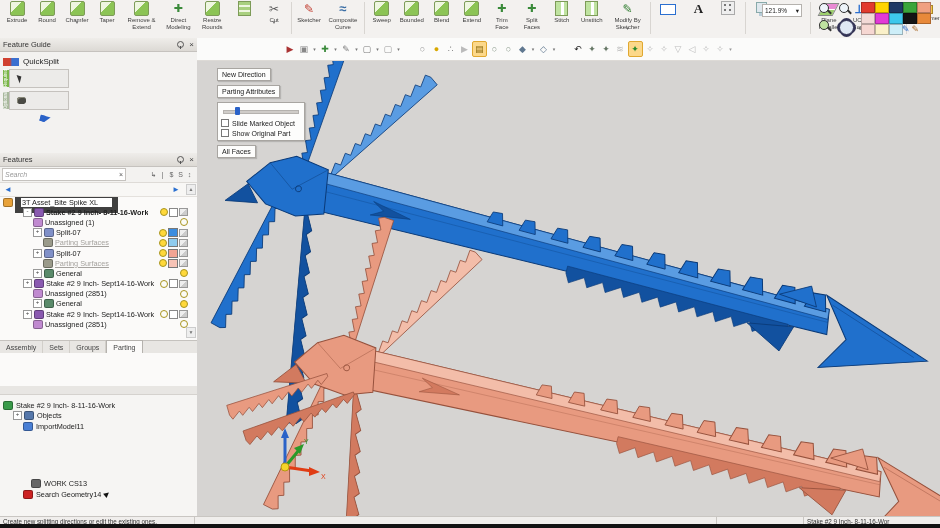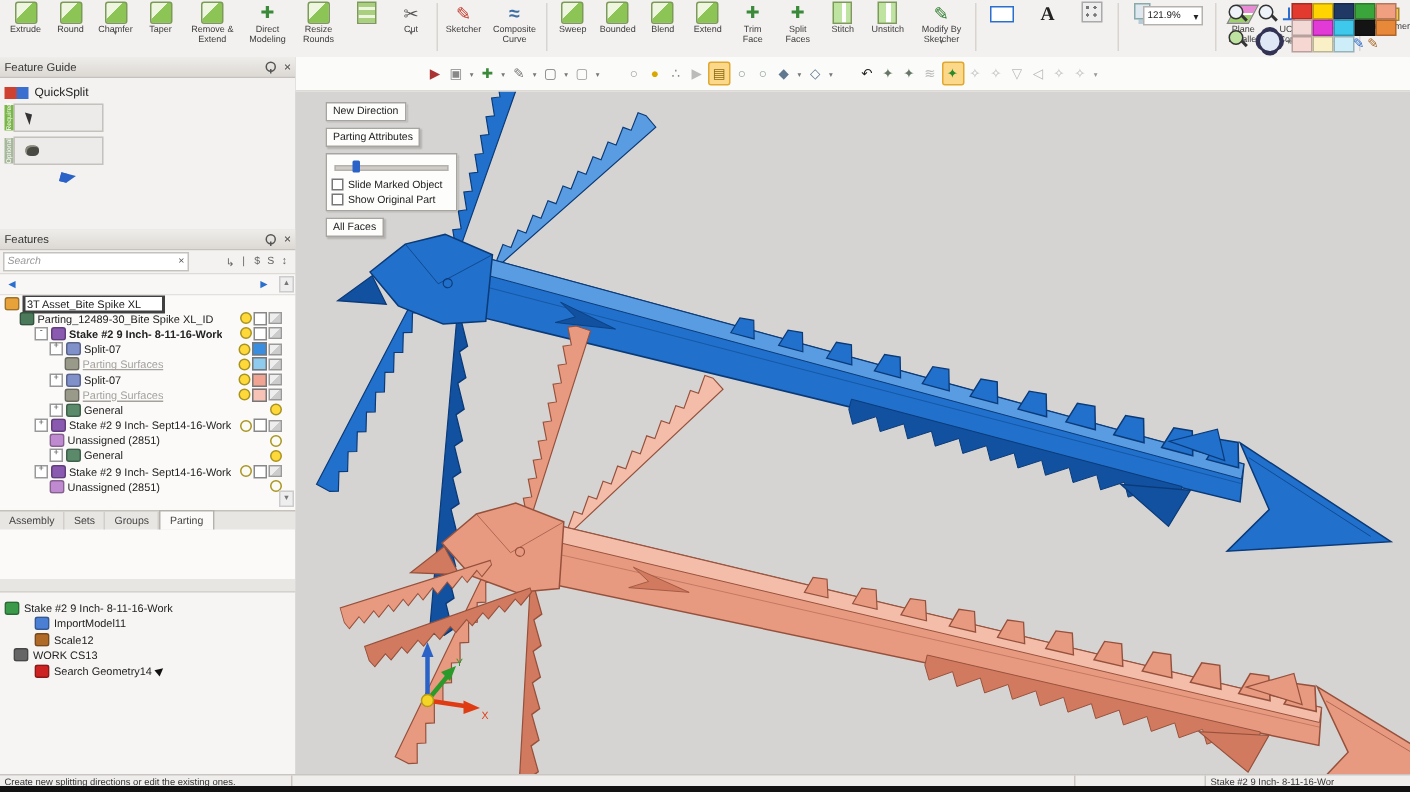--- a/index.html
+++ b/index.html
@@ -82,21 +82,21 @@
   .ficon{font-size:7px;color:#666;width:9px;text-align:center;}
   #navrow{display:flex;align-items:center;height:13px;border-bottom:1px solid #e4e1dd;background:#f8f7f5;font-size:8px;}
   .bluearr{color:#2a6fd0;font-size:8px;line-height:8px;}
   #tree{position:relative;height:143px;overflow:hidden;background:#fbfaf9;}
   .trow{display:flex;align-items:center;height:10.2px;font-size:7.3px;color:#222;white-space:nowrap;}
   .exp{width:7px;height:7px;border:1px solid #999;background:#fff;font-size:6px;line-height:5px;text-align:center;color:#444;margin-right:2px;flex:none;}
   .ticon{width:8px;height:7px;border-radius:2px;margin-right:2px;flex:none;border:1px solid rgba(0,0,0,.3);}
   .tlabel{overflow:hidden;text-overflow:ellipsis;}
   .tlabel.bold{font-weight:bold;}
   .tlabel.gray{color:#a5a29e;text-decoration:underline;}
-  .tlabel.editing{background:#fff;border:2px solid #404040;padding:0 14px 0 1px;}
+  .tlabel.editing{background:#fff;border:6px solid #404040;padding:0 14px 0 1px;}
   .rright{margin-left:auto;display:flex;align-items:center;gap:1px;padding-right:9px;flex:none;}
   .bulb{width:6px;height:6px;border-radius:50%;border:1px solid #a89420;flex:none;}
   .tcheck{width:7px;height:7px;border:1px solid #888;background:#fff;flex:none;}
   .tswatch{width:8px;height:7px;border:1px solid #777;flex:none;}
   .tcam{width:7px;height:6px;border:1px solid #999;background:linear-gradient(135deg,#eee 0 50%,#ccc 50% 100%);flex:none;}
   #tree-scroll-dn{position:absolute;right:1px;bottom:2px;}
   .scrbtn{font-size:5px;color:#777;width:8px;height:9px;border:1px solid #ccc;background:#eee;text-align:center;line-height:9px;}
   #ptabs{display:flex;height:12px;border-top:1px solid #c5c2be;background:#e8e6e3;font-size:7px;color:#444;}
   .ptab{padding:1px 6px;border-right:1px solid #d2cfca;display:flex;align-items:center;}
   .ptab.active{background:#fbfaf9;border:1px solid #b5b2ae;border-bottom:none;margin-top:-1px;}
@@ -460,44 +460,42 @@
             <span class="ticon" style="background: rgb(232, 162, 58);"></span>
             <span class="tlabel editing">3T Asset_Bite Spike XL</span>
             <span class="rright">
               
               
               
               
             </span>
           </div>
 
-          <div class="trow" style="padding-left: 13px;">
-
-            <span class="ticon" style="background: rgb(74, 122, 90);"></span>
-            <span class="tlabel">Parting_12489-30_Bite Spike XL_ID</span>
-            <span class="rright">
-              <span class="bulb" style="background: rgb(255, 216, 58);"></span>
-              <span class="tcheck"></span>
-
-              <span class="tcam"></span>
-            </span>
-          </div>
 
           <div class="trow" style="padding-left: 23px;">
             <span class="exp">-</span>
             <span class="ticon" style="background: rgb(138, 90, 176);"></span>
             <span class="tlabel bold">Stake #2 9 Inch- 8-11-16-Work</span>
             <span class="rright">
               <span class="bulb" style="background: rgb(255, 216, 58);"></span>
               <span class="tcheck"></span>
 
               <span class="tcam"></span>
             </span>
           </div>
 
+          <div class="trow" style="padding-left: 33px;">
+
+            <span class="ticon" style="background: rgb(192, 138, 208);"></span>
+            <span class="tlabel">Unassigned (1)</span>
+            <span class="rright">
+              <span class="bulb" style="background: rgb(251, 251, 246);"></span>
+
+            </span>
+          </div>
 
           <div class="trow" style="padding-left: 33px;">
             <span class="exp">+</span>
             <span class="ticon" style="background: rgb(128, 144, 200);"></span>
             <span class="tlabel">Split-07</span>
             <span class="rright">
               <span class="bulb" style="background: rgb(255, 216, 58);"></span>
 
               <span class="tswatch" style="background: rgb(59, 141, 224);"></span>
               <span class="tcam"></span>
@@ -628,36 +626,36 @@
       <div class="hstrip"></div>
       <div>
 
           <div class="hrow" style="padding-left: 3px;">
 
             <span class="hicon" style="background: rgb(58, 154, 74);"></span>
             <span>Stake #2 9 Inch- 8-11-16-Work</span>
 
           </div>
 
+          <div class="hrow" style="padding-left: 13px;">
+            <span class="exp">+</span>
+            <span class="hicon" style="background: rgb(85, 119, 170);"></span>
+            <span>Objects</span>
+
+          </div>
 
           <div class="hrow" style="padding-left: 23px;">
 
             <span class="hicon" style="background: rgb(74, 127, 212);"></span>
             <span>ImportModel11</span>
 
           </div>
 
-          <div class="hrow" style="padding-left: 23px;">
-
-            <span class="hicon" style="background: rgb(176, 106, 40);"></span>
-            <span>Scale12</span>
-
-          </div>
-
-          <div class="hrow" style="padding-left: 9px;">
+
+          <div class="hrow" style="padding-left: 31px; margin-top: 47px;">
 
             <span class="hicon" style="background: rgb(102, 102, 102);"></span>
             <span>WORK CS13</span>
 
           </div>
 
           <div class="hrow" style="padding-left: 23px;">
 
             <span class="hicon" style="background: rgb(204, 34, 34);"></span>
             <span>Search Geometry14</span>

